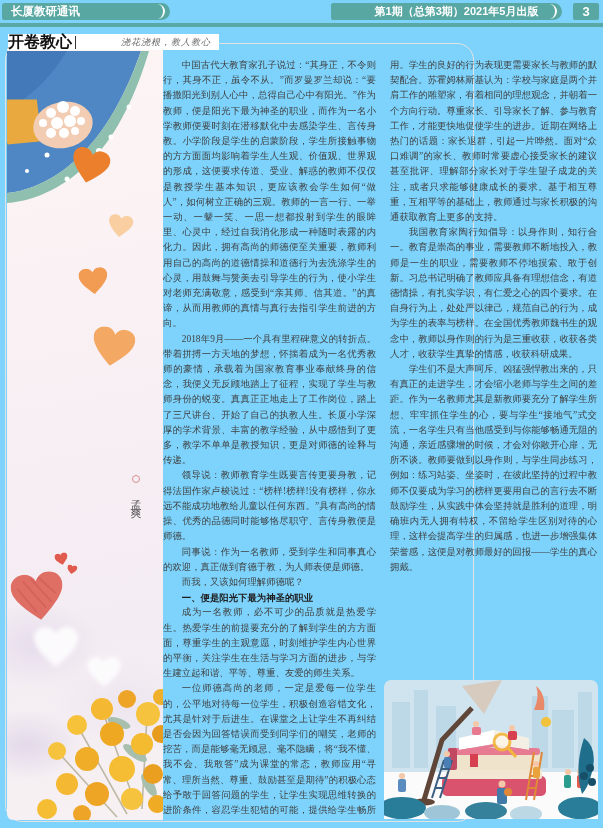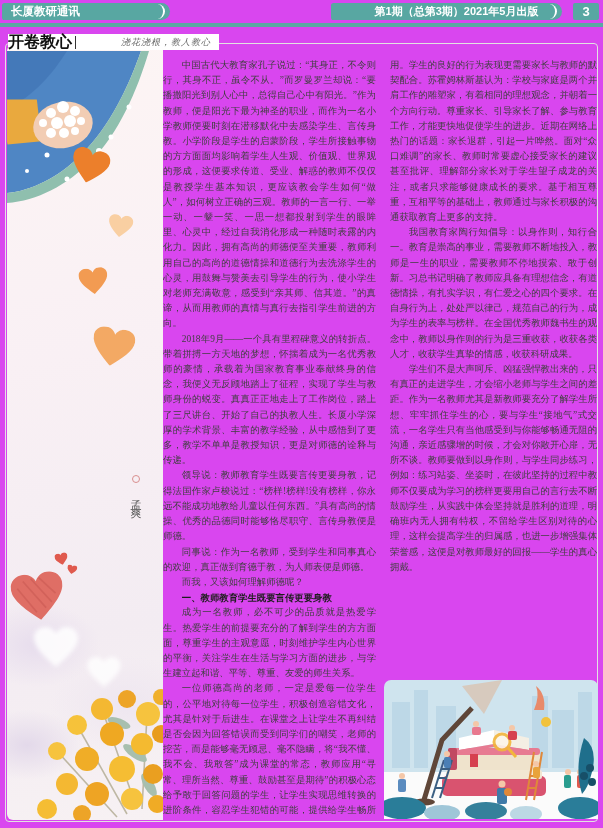--- a/index.html
+++ b/index.html
@@ -1,16 +1,16 @@
 <!DOCTYPE html>
 <html><head>
 <meta charset="utf-8">
 <style>
   html,body{margin:0;padding:0;background:#fff;}
-  .page{position:relative;width:603px;height:828px;background:#d946ef;overflow:hidden;
+  .page{position:relative;width:603px;height:828px;background:#7dd3fc;overflow:hidden;
         font-family:"Liberation Serif",serif;color:#3f3f3f;}
   
   .masthead-box{position:absolute;left:2px;top:3px;width:168px;height:17px;
         background:#58a7a2;border-radius:3px 10px 10px 3px;color:#fff;
         font-family:"Liberation Sans",sans-serif;font-weight:bold;font-size:11.5px;
         line-height:17px;padding-left:9px;box-sizing:border-box;}
   .ribbon-arc{position:absolute;right:5px;top:1px;width:10px;height:15px;
         border-right:2px solid #fff;border-radius:0 9px 9px 0;}
   .issue-box{position:absolute;left:331px;top:3px;width:231px;height:17px;
         background:#58a7a2;border-radius:3px 10px 10px 3px;color:#fff;
@@ -20,22 +20,22 @@
         border-radius:2px;color:#fff;font-family:"Liberation Sans",sans-serif;
         font-weight:bold;font-size:13px;line-height:17px;text-align:center;}
   .header-rule{position:absolute;left:0;top:23px;width:603px;height:4px;background:#5aa8a3;}
   
   .section-row{position:absolute;left:8px;top:34px;height:16px;z-index:3;background:#fff;
         padding-right:8px;display:flex;align-items:center;}
   .section-title{font-family:"Liberation Sans",sans-serif;font-weight:bold;font-size:16px;color:#111;}
   .section-divider{width:1px;height:13px;background:#333;margin:0 4px 0 3px;}
   .section-subtitle{font-size:9px;color:#6a6a6a;font-style:italic;letter-spacing:1px;margin-left:41px;}
   
-  .frame{position:absolute;left:5px;top:43px;width:593px;height:779px;
-        border:1px solid #e2e2e2;border-radius:4px;box-sizing:border-box;}
+  .frame{position:absolute;left:5px;top:43px;width:469px;height:779px;
+        border:1px solid #e2e2e2;border-radius:17px;box-sizing:border-box;}
   
   .sidebar{position:absolute;left:1px;top:1px;width:156px;height:775px;overflow:hidden;
         border-radius:6px 0 0 6px;
         background:
           radial-gradient(90px 60px at 30px 600px,#e7dded 0%,rgba(231,221,237,0) 70%),
           radial-gradient(110px 70px at 120px 660px,#eee6f0 0%,rgba(238,230,240,0) 70%),
           radial-gradient(80px 50px at 20px 700px,#e3d9ea 0%,rgba(227,217,234,0) 70%),
           linear-gradient(170deg,#fdf5f4 0%,#f9f0f4 40%,#f3ecf2 75%,#f7f1f3 100%);}
   .abs{position:absolute;}
   .heart{position:absolute;}
@@ -184,21 +184,21 @@
           <circle cx="75" cy="125" r="9" fill="#eda427"></circle>
       </svg>
     </aside>
 
     <div class="col col1">
         <p class="para">中国古代大教育家孔子说过：“其身正，不令则行，其身不正，虽令不从。”而罗曼罗兰却说：“要播撒阳光到别人心中，总得自己心中有阳光。”作为教师，便是阳光下最为神圣的职业，而作为一名小学教师便要时刻在潜移默化中去感染学生、言传身教。小学阶段是学生的启蒙阶段，学生所接触事物的方方面面均影响着学生人生观、价值观、世界观的形成，这便要求传道、受业、解惑的教师不仅仅是教授学生基本知识，更应该教会学生如何“做人”，如何树立正确的三观。教师的一言一行、一举一动、一颦一笑、一思一想都投射到学生的眼眸里、心灵中，经过自我消化形成一种随时表露的内化力。因此，拥有高尚的师德便至关重要，教师利用自己的高尚的道德情操和道德行为去洗涤学生的心灵，用鼓舞与赞美去引导学生的行为，使小学生对老师充满敬意，感受到“亲其师、信其道。”的真谛，从而用教师的真情与真行去指引学生前进的方向。</p>
         <p class="para">2018年9月——一个具有里程碑意义的转折点。带着拼搏一方天地的梦想，怀揣着成为一名优秀教师的豪情，承载着为国家教育事业奉献终身的信念，我便义无反顾地踏上了征程，实现了学生与教师身份的蜕变。真真正正地走上了工作岗位，踏上了三尺讲台、开始了自己的执教人生。长厦小学深厚的学术背景、丰富的教学经验，从中感悟到了更多，教学不单单是教授知识，更是对师德的诠释与传递。</p>
         <p class="para">领导说：教师教育学生既要言传更要身教，记得法国作家卢梭说过：“榜样!榜样!没有榜样，你永远不能成功地教给儿童以任何东西。”具有高尚的情操、优秀的品德同时能够恪尽职守、言传身教便是师德。</p>
         <p class="para">同事说：作为一名教师，受到学生和同事真心的欢迎，真正做到育德于教，为人师表便是师德。</p>
         <p class="para">而我，又该如何理解师德呢？</p>
-        <p class="para head">一、教师教育学生既要言传更要身教</p>
+        <p class="para head">一、便是阳光下最为神圣的职业</p>
         <p class="para">成为一名教师，必不可少的品质就是热爱学生。热爱学生的前提要充分的了解到学生的方方面面，尊重学生的主观意愿，时刻维护学生内心世界的平衡，关注学生在生活与学习方面的进步，与学生建立起和谐、平等、尊重、友爱的师生关系。</p>
         <p class="para">一位师德高尚的老师，一定是爱每一位学生的，公平地对待每一位学生，积极创造容错文化，尤其是针对于后进生。在课堂之上让学生不再纠结是否会因为回答错误而受到同学们的嘲笑，老师的挖苦，而是能够毫无顾忌、毫不隐瞒，将“我不懂、我不会、我敢答”成为课堂的常态，教师应用“寻常、理所当然、尊重、鼓励甚至是期待”的积极心态给予敢于回答问题的学生，让学生实现思维转换的进阶条件，容忍学生犯错的可能，提供给学生畅所欲言的环境。总之，践行“容错—融错—荣错”的教育方式，树立学生的自信心，从根本上体现热爱学生的高尚师德。</p>
       </div>
     <div class="col col2">
         <p class="para cont">用。学生的良好的行为表现更需要家长与教师的默契配合。苏霍姆林斯基认为：学校与家庭是两个并肩工作的雕塑家，有着相同的理想观念，并朝着一个方向行动。尊重家长、引导家长了解、参与教育工作，才能更快地促使学生的进步。近期在网络上热门的话题：家长退群，引起一片哗然。面对“众口难调”的家长、教师时常要虚心接受家长的建议甚至批评、理解部分家长对于学生望子成龙的关注，或者只求能够健康成长的要求。基于相互尊重，互相平等的基础上，教师通过与家长积极的沟通获取教育上更多的支持。</p>
         <p class="para">我国教育家陶行知倡导：以身作则，知行合一。教育是崇高的事业，需要教师不断地投入，教师是一生的职业，需要教师不停地摸索、敢于创新。习总书记明确了教师应具备有理想信念，有道德情操，有扎实学识，有仁爱之心的四个要求。在自身行为上，处处严以律己，规范自己的行为，成为学生的表率与榜样。在全国优秀教师魏书生的观念中，教师以身作则的行为是三重收获，收获各类人才，收获学生真挚的情感，收获科研成果。</p>
         <p class="para">学生们不是大声呵斥、凶猛强悍教出来的，只有真正的走进学生，才会缩小老师与学生之间的差距。作为一名教师尤其是新教师要充分了解学生所想、牢牢抓住学生的心，要与学生“接地气”式交流，一名学生只有当他感受到与你能够畅通无阻的沟通，亲近感骤增的时候，才会对你敞开心扉，无所不谈。教师要做到以身作则，与学生同步练习，例如：练习站姿、坐姿时，在彼此坚持的过程中教师不仅要成为学习的榜样更要用自己的言行去不断鼓励学生，从实践中体会坚持就是胜利的道理，明确班内无人拥有特权，不留给学生区别对待的心理，这样会提高学生的归属感，也进一步增强集体荣誉感，这便是对教师最好的回报——学生的真心拥戴。</p>
       </div>
 
     <svg class="illo" viewBox="0 0 214 139">

